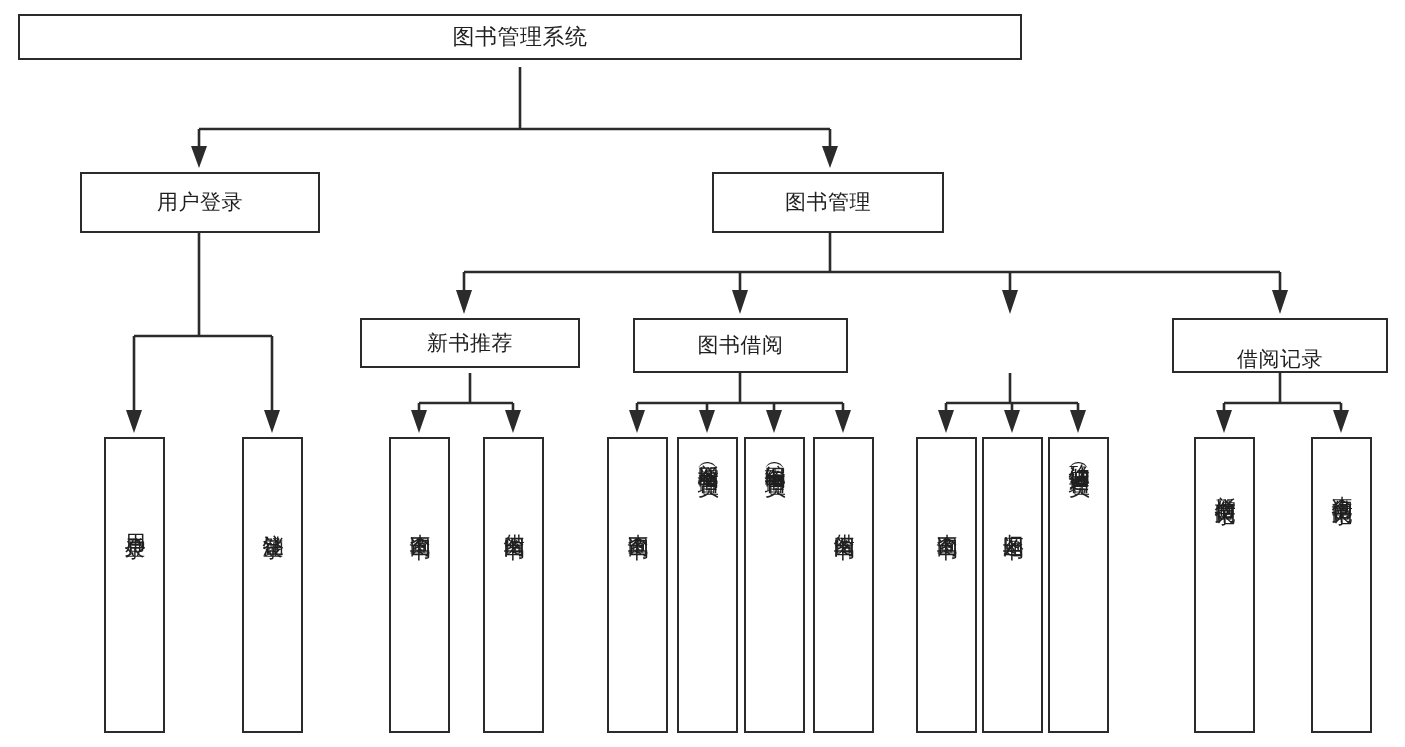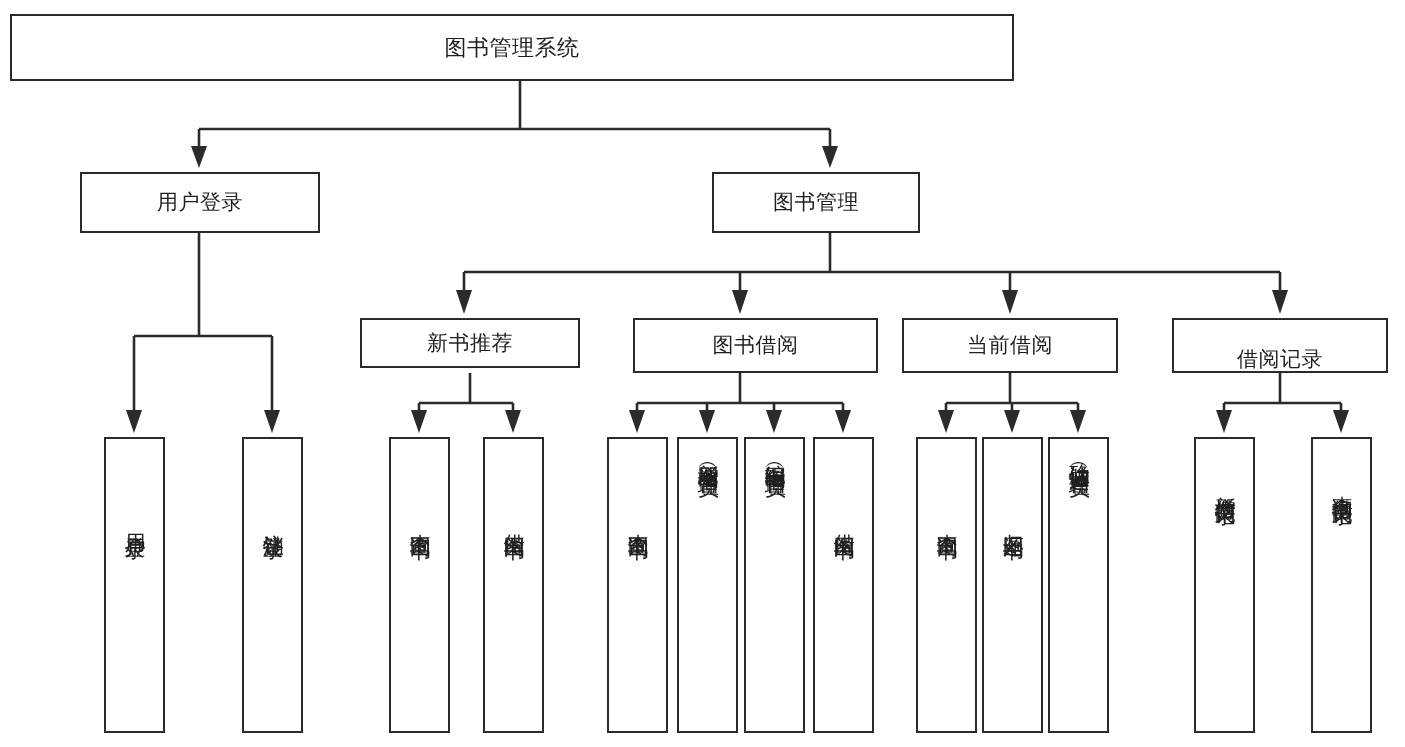--- a/index.html
+++ b/index.html
@@ -153,43 +153,40 @@
     <g>
       <line x1="1280" y1="373" x2="1280" y2="403"></line>
       <line x1="1224" y1="403" x2="1341" y2="403"></line>
       <line x1="1224" y1="403" x2="1224" y2="412"></line>
       <line x1="1341" y1="403" x2="1341" y2="412"></line>
       <polygon points="1216,410 1232,410 1224,433"></polygon>
       <polygon points="1333,410 1349,410 1341,433"></polygon>
     </g>
   </svg>
 
-  <div class="node root" style="left:10px; top:14px; width:1004px; height:67px;">
+  <div class="node root" style="left:18px; top:14px; width:1004px; height:46px;">
     <span class="label">图书管理系统</span>
   </div>
 
   <div class="node mid" style="left:80px; top:172px; width:240px; height:61px;">
     <span class="label">用户登录</span>
   </div>
 
-  <div class="node mid" style="left:712px; top:172px; width:208px; height:61px;">
+  <div class="node mid" style="left:712px; top:172px; width:232px; height:61px;">
     <span class="label">图书管理</span>
   </div>
 
   <div class="node mid" style="left:360px; top:318px; width:220px; height:50px;">
     <span class="label">新书推荐</span>
   </div>
 
-  <div class="node mid" style="left:633px; top:318px; width:245px; height:55px;">
+  <div class="node mid" style="left:633px; top:318px; width:215px; height:55px;">
     <span class="label">图书借阅</span>
   </div>
 
-  <div class="node mid" style="left:902px; top:318px; width:216px; height:55px;">
-    <span class="label">当前借阅</span>
-  </div>
 
   <div class="node mid" style="left:1172px; top:318px; width:216px; height:55px;align-items:flex-end;">
     <span class="label">借阅记录</span>
   </div>
 
   <div class="node leaf" style="left:104px; top:437px; width:61px; height:296px; padding-top:78px;">
     <span class="label">用户登录</span>
   </div>
 
   <div class="node leaf" style="left:242px; top:437px; width:61px; height:296px; padding-top:78px;">

